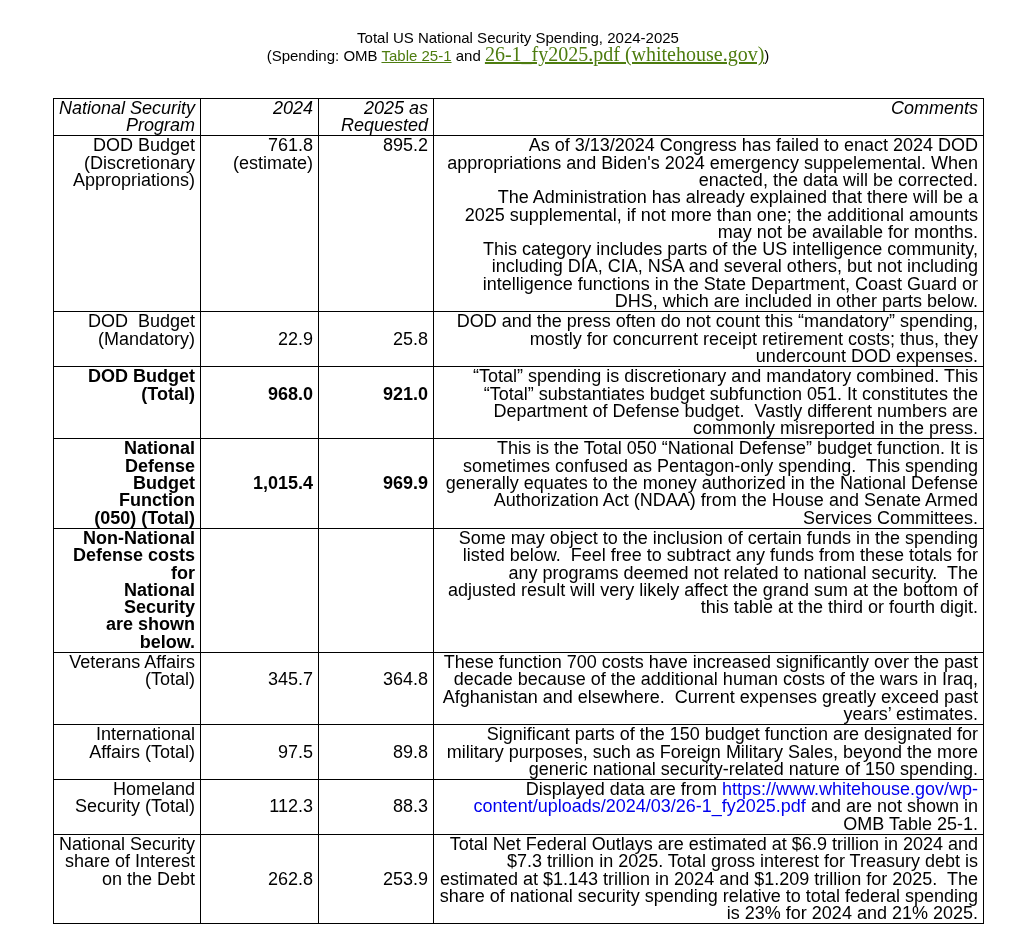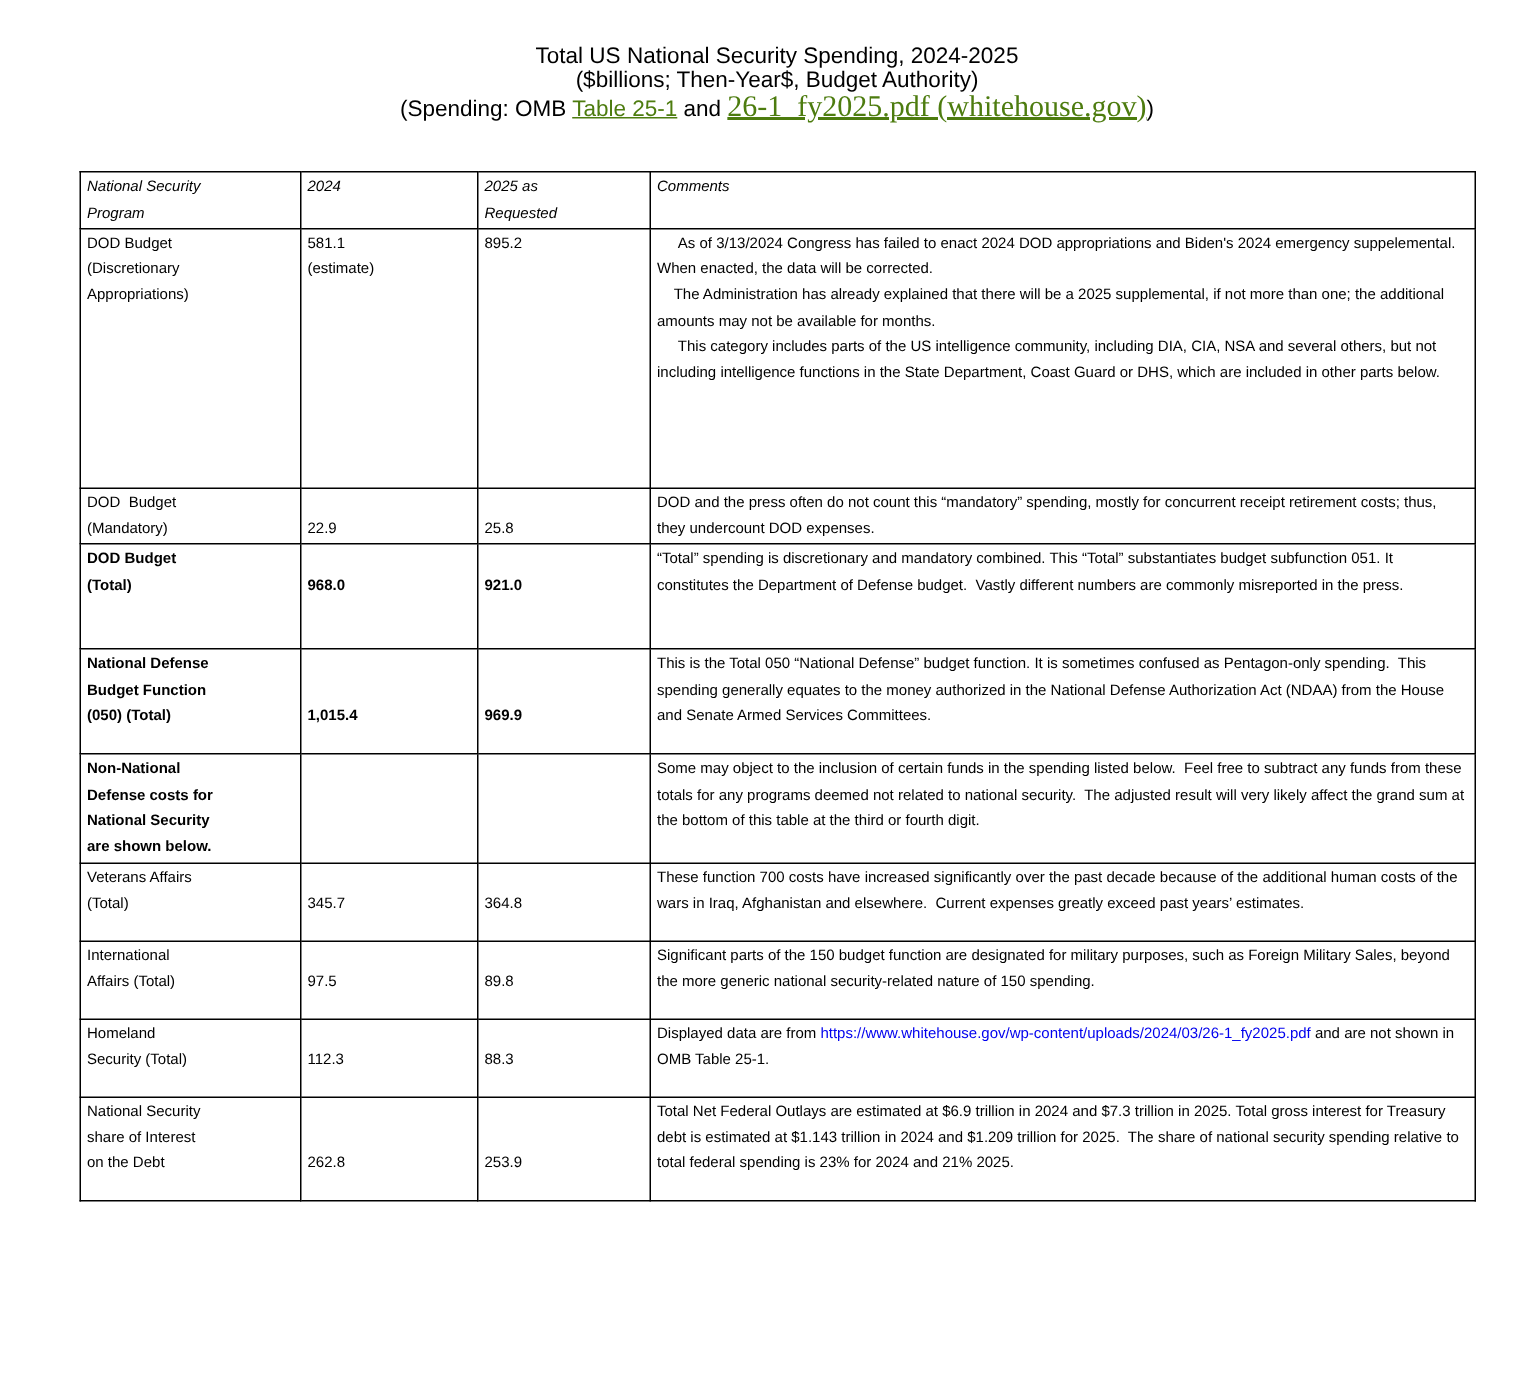--- a/index.html
+++ b/index.html
@@ -9,39 +9,38 @@
   .src-link{color:#4d7c0f;text-decoration:underline;cursor:pointer;}
   .src-link.serif{font-family:"Liberation Serif","DejaVu Serif",serif;font-size:20px;}
   table.spend{border-collapse:collapse;table-layout:fixed;margin:33px 0 0 53px;width:930px;}
   table.spend col.c1{width:147px;}
   table.spend col.c2{width:118px;}
   table.spend col.c3{width:115px;}
   table.spend col.c4{width:550px;}
   table.spend th, table.spend td{
     border:1px solid #000;
     vertical-align:top;
-    text-align:left;
+    text-align:right;
     padding:1px 5px 1px 4px;
-    font-size:10px;
+    font-size:18px;
     line-height:17.3px;
     font-weight:normal;
     white-space:pre-wrap;
     overflow:hidden;
     margin-left:19px;
   }
   table.spend th{font-style:italic;}
   tr.bold-row td.cell-program, tr.bold-row td.cell-val{font-weight:bold;}
   .c-link{color:#0000ee;cursor:pointer;overflow-wrap:break-word;}
 </style>
 </head>
 <body>
 
 <div class="title-block">
   <div class="title-line">Total US National Security Spending, 2024-2025</div>
-  <div class="title-line">($billions; Then-Year$, Budget Authority)</div>
   <div class="title-line"><span>(Spending: OMB </span><a class="src-link">Table 25-1</a><span> and </span><a class="src-link serif">26-1_fy2025.pdf (whitehouse.gov)</a><span>)</span></div>
 </div>
 
 <table class="spend">
   <colgroup>
       <col class="c1">
       <col class="c2">
       <col class="c3">
       <col class="c4">
     </colgroup>
@@ -51,21 +50,21 @@
 Program</th>
     <th>2024</th>
     <th>2025 as
 Requested</th>
     <th>Comments</th>
   </tr>
   <tr style="height:173px;">
     <td class="cell-program">DOD Budget
 (Discretionary
 Appropriations)</td>
-    <td class="cell-val">581.1
+    <td class="cell-val">761.8
 (estimate)</td>
     <td class="cell-val">895.2</td>
     <td class="cell-comment">     As of 3/13/2024 Congress has failed to enact 2024 DOD appropriations and Biden's 2024 emergency suppelemental. When enacted, the data will be corrected.
     The Administration has already explained that there will be a 2025 supplemental, if not more than one; the additional amounts may not be available for months.
      This category includes parts of the US intelligence community, including DIA, CIA, NSA and several others, but not including intelligence functions in the State Department, Coast Guard or DHS, which are included in other parts below.</td>
   </tr>
   <tr style="height:35px;">
     <td class="cell-program">DOD  Budget
 (Mandatory)</td>
     <td class="cell-val">

